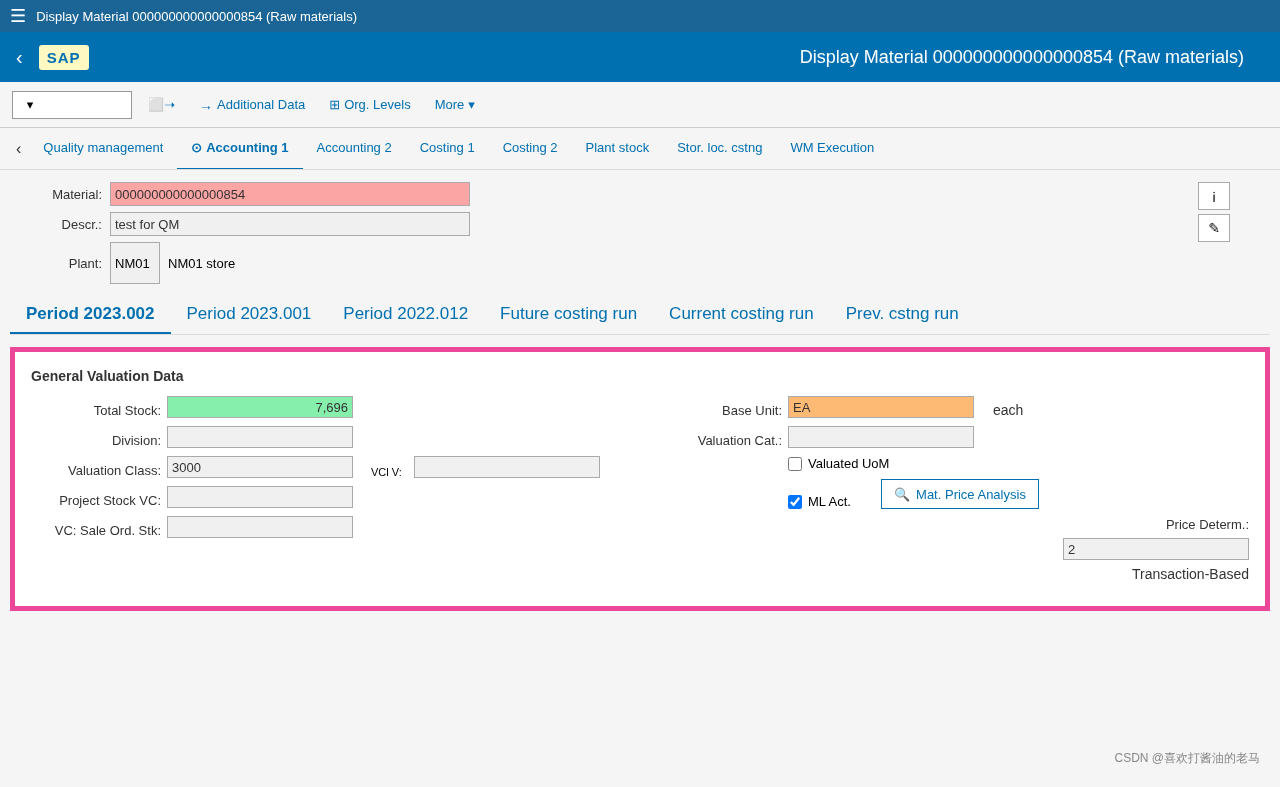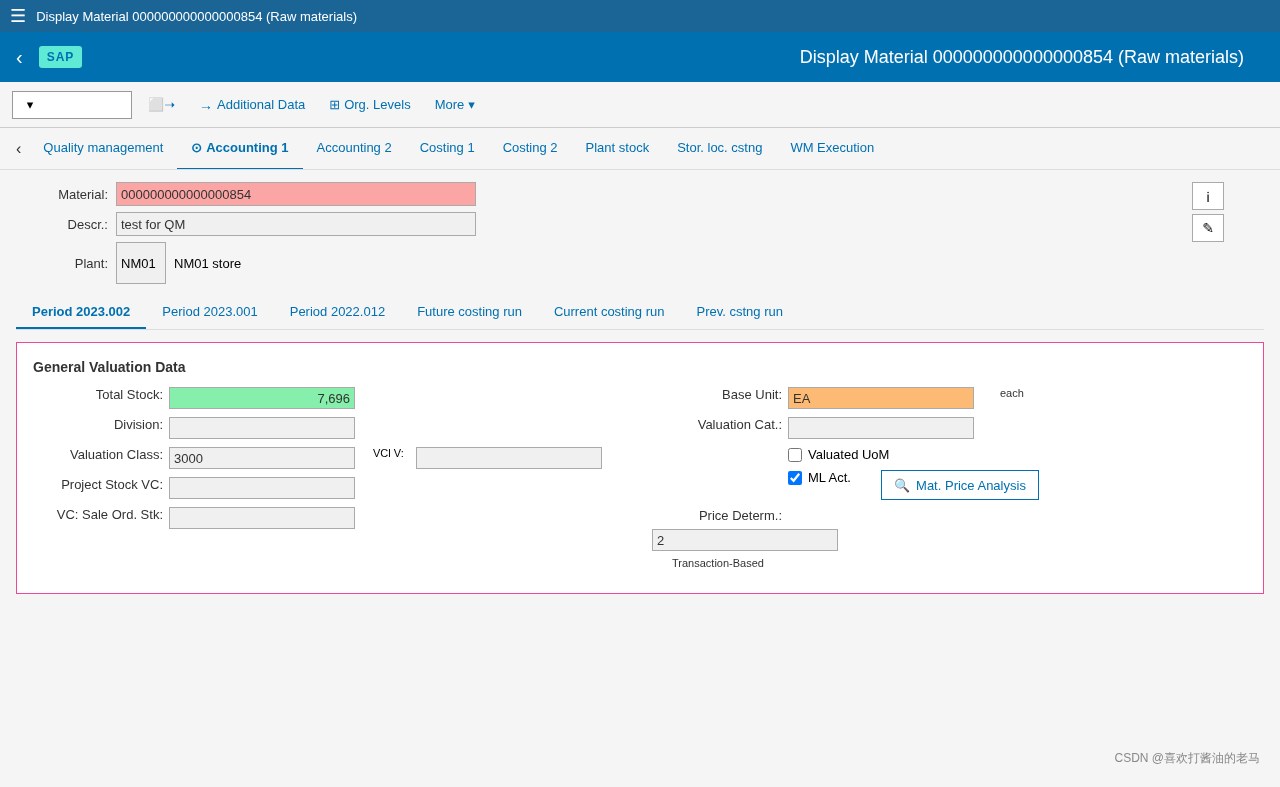--- a/index.html
+++ b/index.html
@@ -27,24 +27,24 @@
       padding: 0 16px;
       gap: 12px;
     }
     #header-bar .back-btn {
       color: white;
       font-size: 20px;
       cursor: pointer;
       margin-right: 4px;
     }
     .sap-logo {
-      background: #5eead4;
+      background: #fef9c3;
       color: #0070b1;
       font-weight: bold;
-      font-size: 12px;
+      font-size: 15px;
       padding: 4px 8px;
       border-radius: 3px;
       letter-spacing: 1px;
     }
     #header-bar .header-title {
       color: white;
       font-size: 18px;
       font-weight: normal;
       margin-left: auto;
       padding-right: 20px;
@@ -115,21 +115,21 @@
     }
     .tab-item.active {
       color: #0070b1;
       border-bottom: 2px solid #0070b1;
       font-weight: bold;
     }
 
     
     #main-content {
       background: #f5f5f5;
-      padding: 12px 16px;
+      padding: 12px 10px;
       height: calc(787px - 32px - 50px - 46px - 42px);
       overflow-y: auto;
     }
 
     
     .form-header {
       background: #f5f5f5;
       margin-bottom: 8px;
     }
     .form-row {
@@ -170,72 +170,72 @@
     #period-tabs {
       display: flex;
       border-bottom: 1px solid #ddd;
       margin-bottom: 12px;
       background: #f5f5f5;
     }
     .period-tab {
       padding: 8px 16px;
       cursor: pointer;
       color: #0070b1;
-      font-size: 13px;
+      font-size: 17px;
       border-bottom: 2px solid transparent;
       white-space: nowrap;
     }
     .period-tab.active {
       color: #0070b1;
       border-bottom: 2px solid #0070b1;
       font-weight: bold;
     }
 
     
     .section-box {
-      border: 1px solid #ec4899;
+      border: 5px solid #ec4899;
       background: white;
       padding: 16px;
       margin-bottom: 12px;
     }
     .section-title {
       font-size: 14px;
       font-weight: bold;
       color: #333;
       margin-bottom: 12px;
     }
     .valuation-grid {
       display: grid;
       grid-template-columns: 1fr 1fr;
       gap: 8px 24px;
     }
     .val-row {
       display: flex;
-      align-items: flex-start;
+      align-items: flex-end;
       gap: 6px;
     }
     .val-label {
       text-align: right;
       min-width: 130px;
       color: #333;
       font-size: 13px;
       flex-shrink: 0;
     }
     .val-input {
       border: 1px solid #aaa;
       background: #f0f0f0;
       height: 22px;
       padding: 0 4px;
       font-size: 13px;
       color: #333;
     }
     .val-input.num { min-width: 120px; text-align: right; }
     .val-input.small { min-width: 40px; }
     .val-input.medium { min-width: 70px; }
-    .val-text { font-size: 11px; color: #333; margin-left: 20px; }
+    .val-text { font-size: 14px; color: #333; margin-left: 13px; }
 
     .checkbox-wrapper {
       display: flex;
       align-items: center;
       gap: 6px;
     }
     input[type=checkbox] { width: 14px; height: 14px; }
 
     .mat-price-btn {
       border: 1px solid #0070b1;

